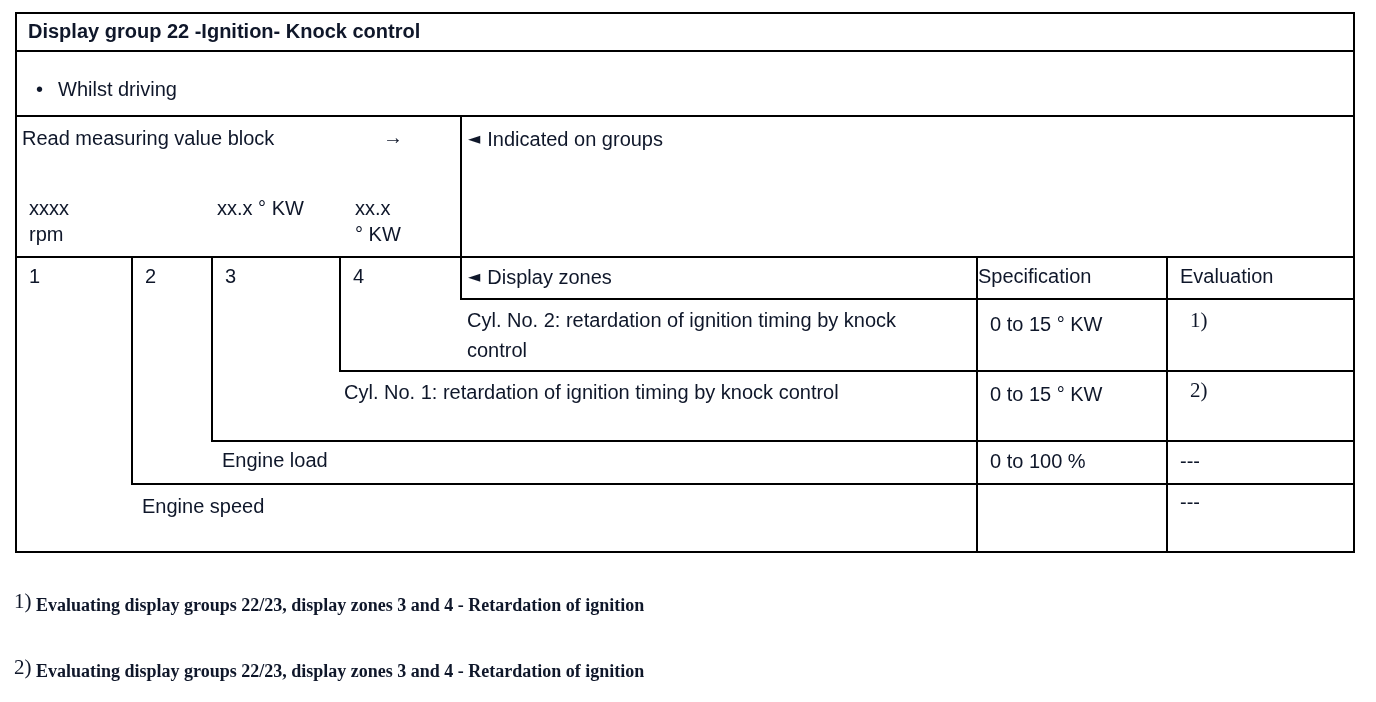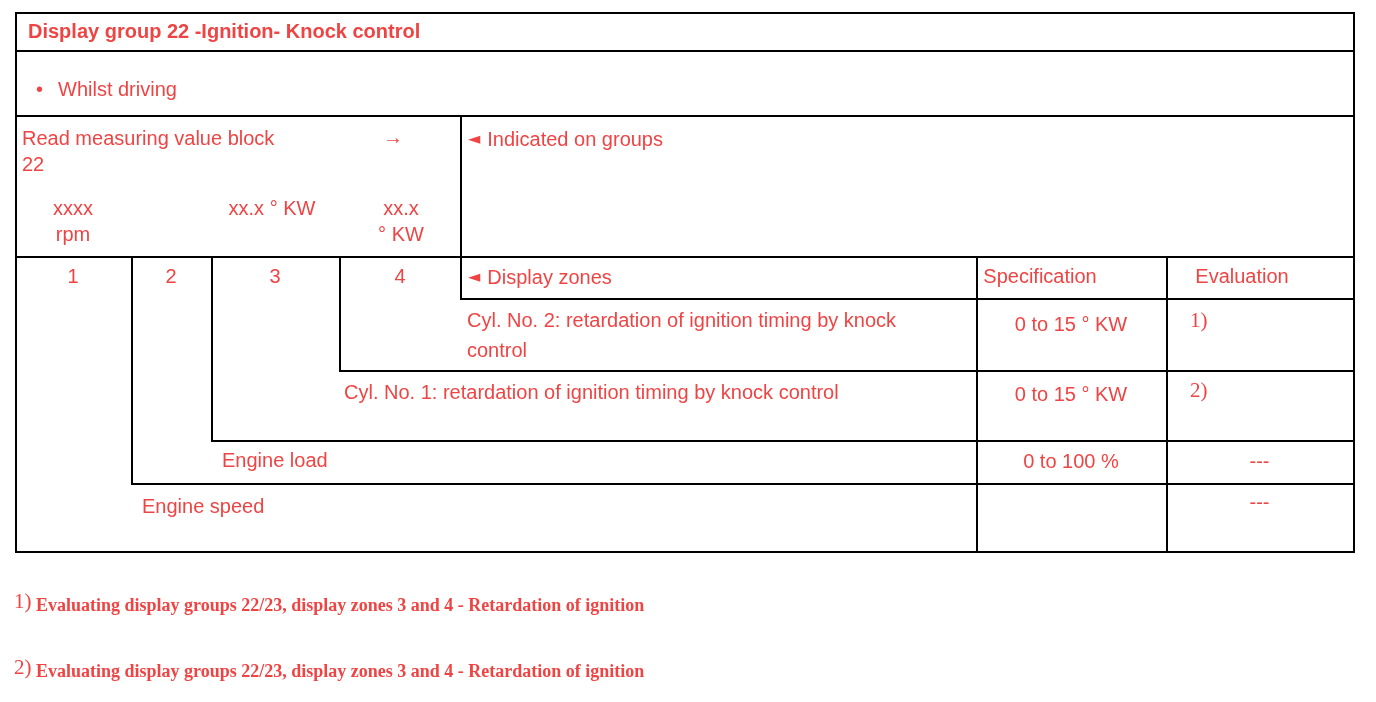--- a/index.html
+++ b/index.html
@@ -1,23 +1,23 @@
 <!DOCTYPE html>
 <html><head>
 <meta charset="utf-8">
 <style>
   html,body{margin:0;padding:0;background:#ffffff;}
   .page{position:relative;width:1376px;height:702px;background:#ffffff;overflow:hidden;
         font-family:"Liberation Sans", sans-serif;color:#000;}
   .hl,.vl{position:absolute;background:#000;}
   .hl{height:2px;}
   .vl{width:2px;}
-  .t{position:absolute;font-size:20px;line-height:1.2;white-space:nowrap;color:#ef4444;}
+  .t{position:absolute;font-size:20px;line-height:1.2;white-space:nowrap;color:#0f172a;}
   .bold{font-weight:bold;}
-  .center{text-align:center;}
+  .center{text-align:left;margin-left:14px;}
   .wrap{white-space:normal;}
   .lh30{line-height:30px;}
   .lh26{line-height:26px;}
   .lh24{line-height:24px;}
   .serif{font-family:"Liberation Serif", serif;font-size:21px;}
   .fn-text{font-size:18px;font-weight:bold;font-family:Liberation Serif, serif;}
   .marker{font-family:"DejaVu Sans", sans-serif;font-size:16px;display:inline-block;
           vertical-align:top;margin-right:7px;position:relative;top:2px;}
   .two-line span{display:block;}
 </style>
@@ -45,21 +45,20 @@
   <div class="vl" style="left:976px;top:256px;height:297px"></div>
   <div class="vl" style="left:1166px;top:256px;height:297px"></div>
 
   <div class="t bold" style="left:28px;top:19px">Display group 22 -Ignition- Knock control</div>
 
   <div class="t" style="left:36px;top:77px">•</div>
   <div class="t" style="left:58px;top:77px">Whilst driving</div>
 
   <div class="t two-line lh26" style="left:22px;top:125px">
     <span>Read measuring value block</span>
-    <span>22</span>
   </div>
   <div class="t" style="left:383px;top:125px">→</div>
 
   <div class="t" style="left:468px;top:127px">
     <span class="marker">◄</span><span>Indicated on groups</span>
   </div>
 
   <div class="t two-line lh26 center" style="left:15px;top:195px;width:116px">
     <span>xxxx</span>
     <span>rpm</span>

